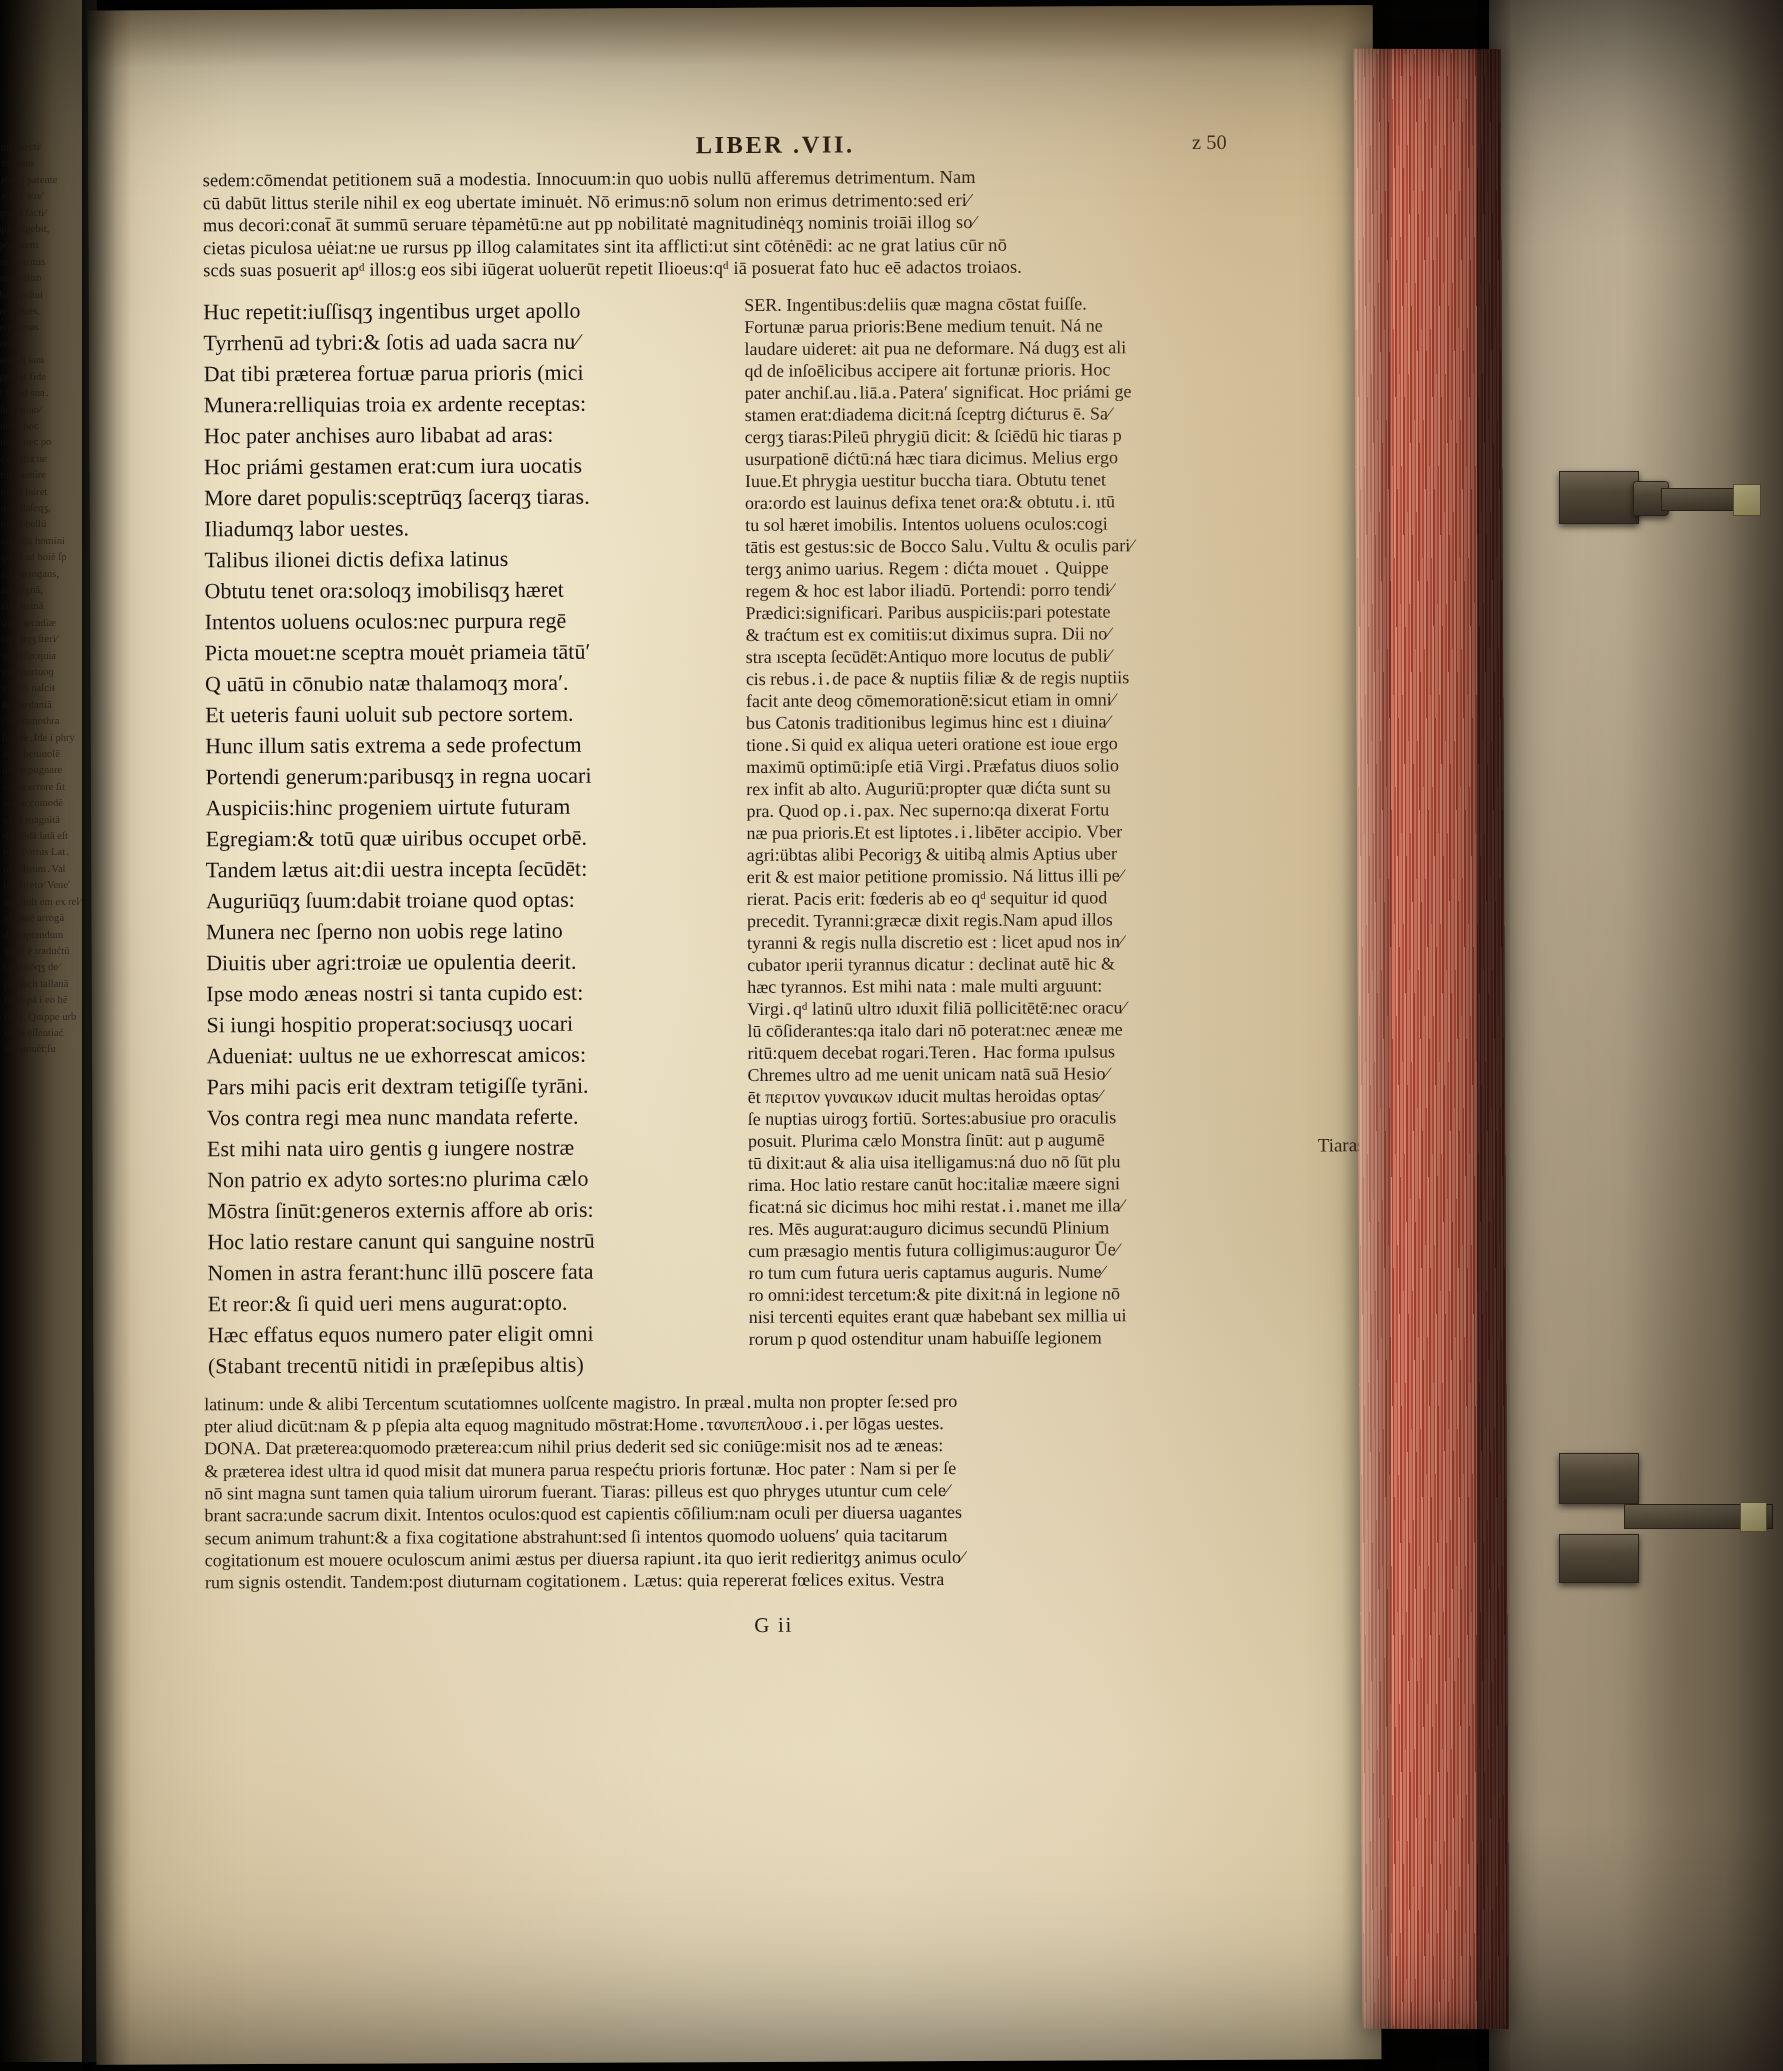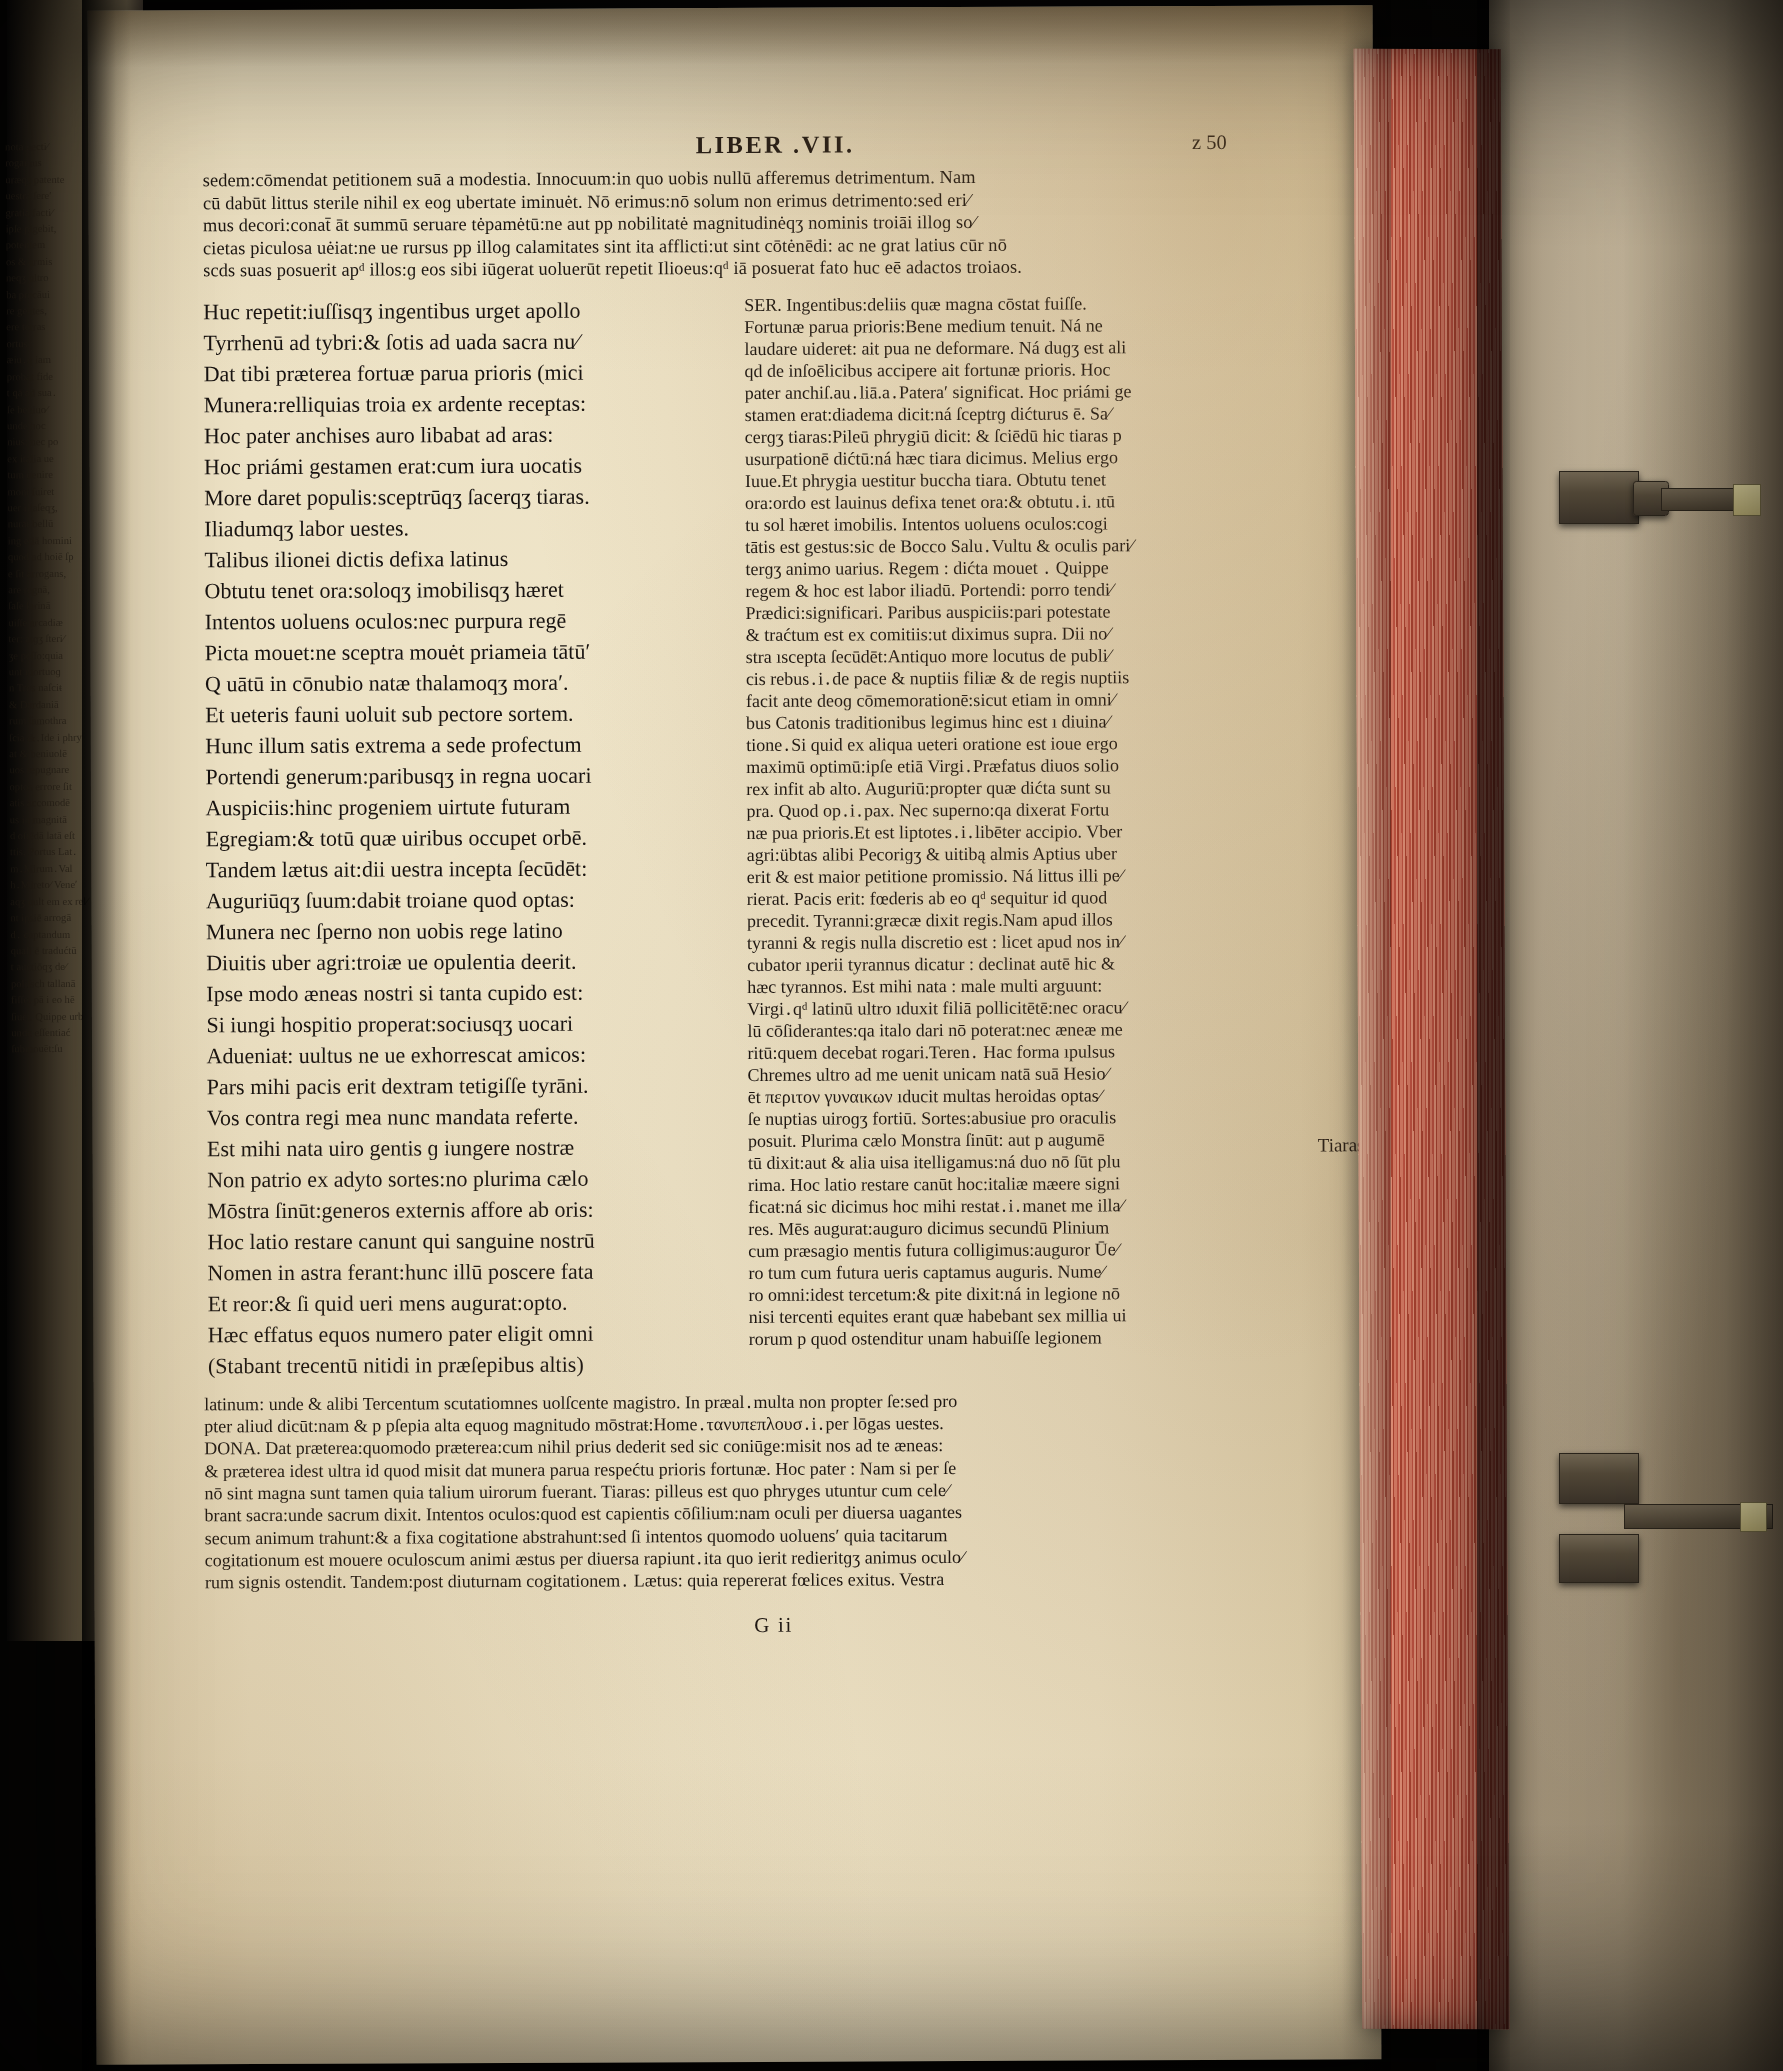--- a/index.html
+++ b/index.html
@@ -24,24 +24,23 @@
   .bg-dark {
     position: absolute;
     inset: 0;
     background:
       radial-gradient(ellipse at 50% 45%, #1a1713 0%, #060504 75%);
   }
 
   
   .left-page {
     position: absolute;
-    left: 7px; top: 0;
-    width: 97px; height: 1641px;
+    left: 0; top: 0;
+    width: 97px; height: 2062px;
     background: linear-gradient(to right, #0a0908 0%, #2a2319 18%, #6e6148 55%, #8d7e61 88%, #51463a 100%);
-    padding-left: 39px;
   }
   .left-page-text {
     position: absolute;
     left: 1.6px; top: 139px;
     width: 92px; height: 1596px;
     font-size: 10.6px;
     line-height: 16.4px;
     color: #2a2218;
     opacity: .75;
     font-family: "Liberation Serif", serif;

